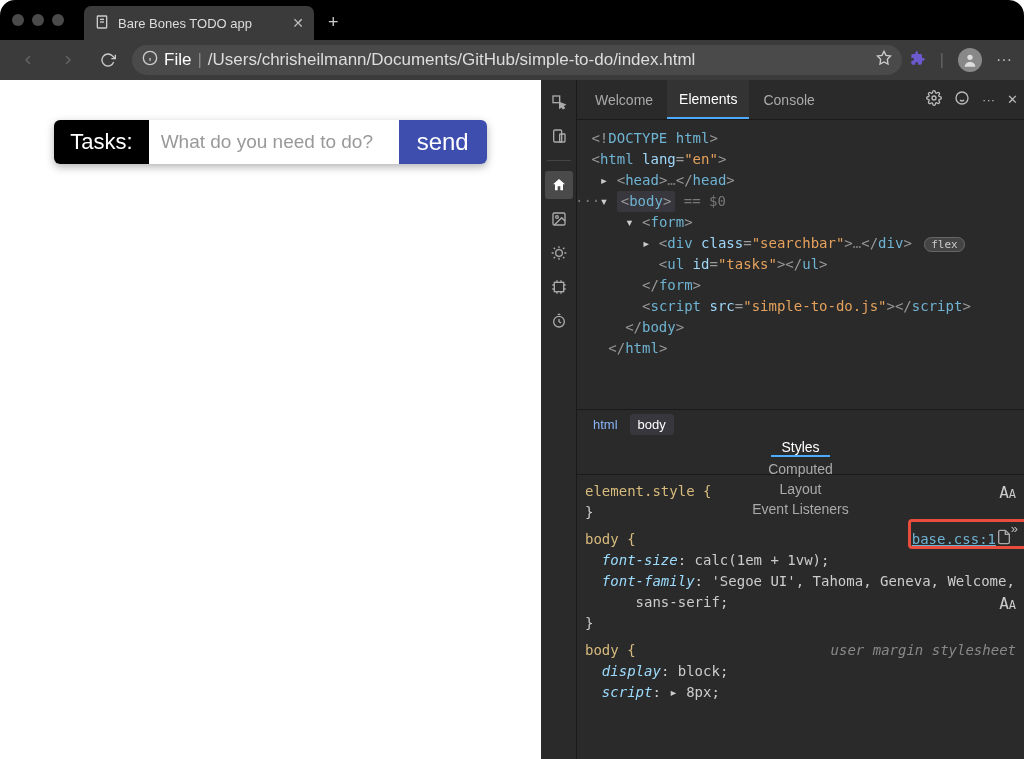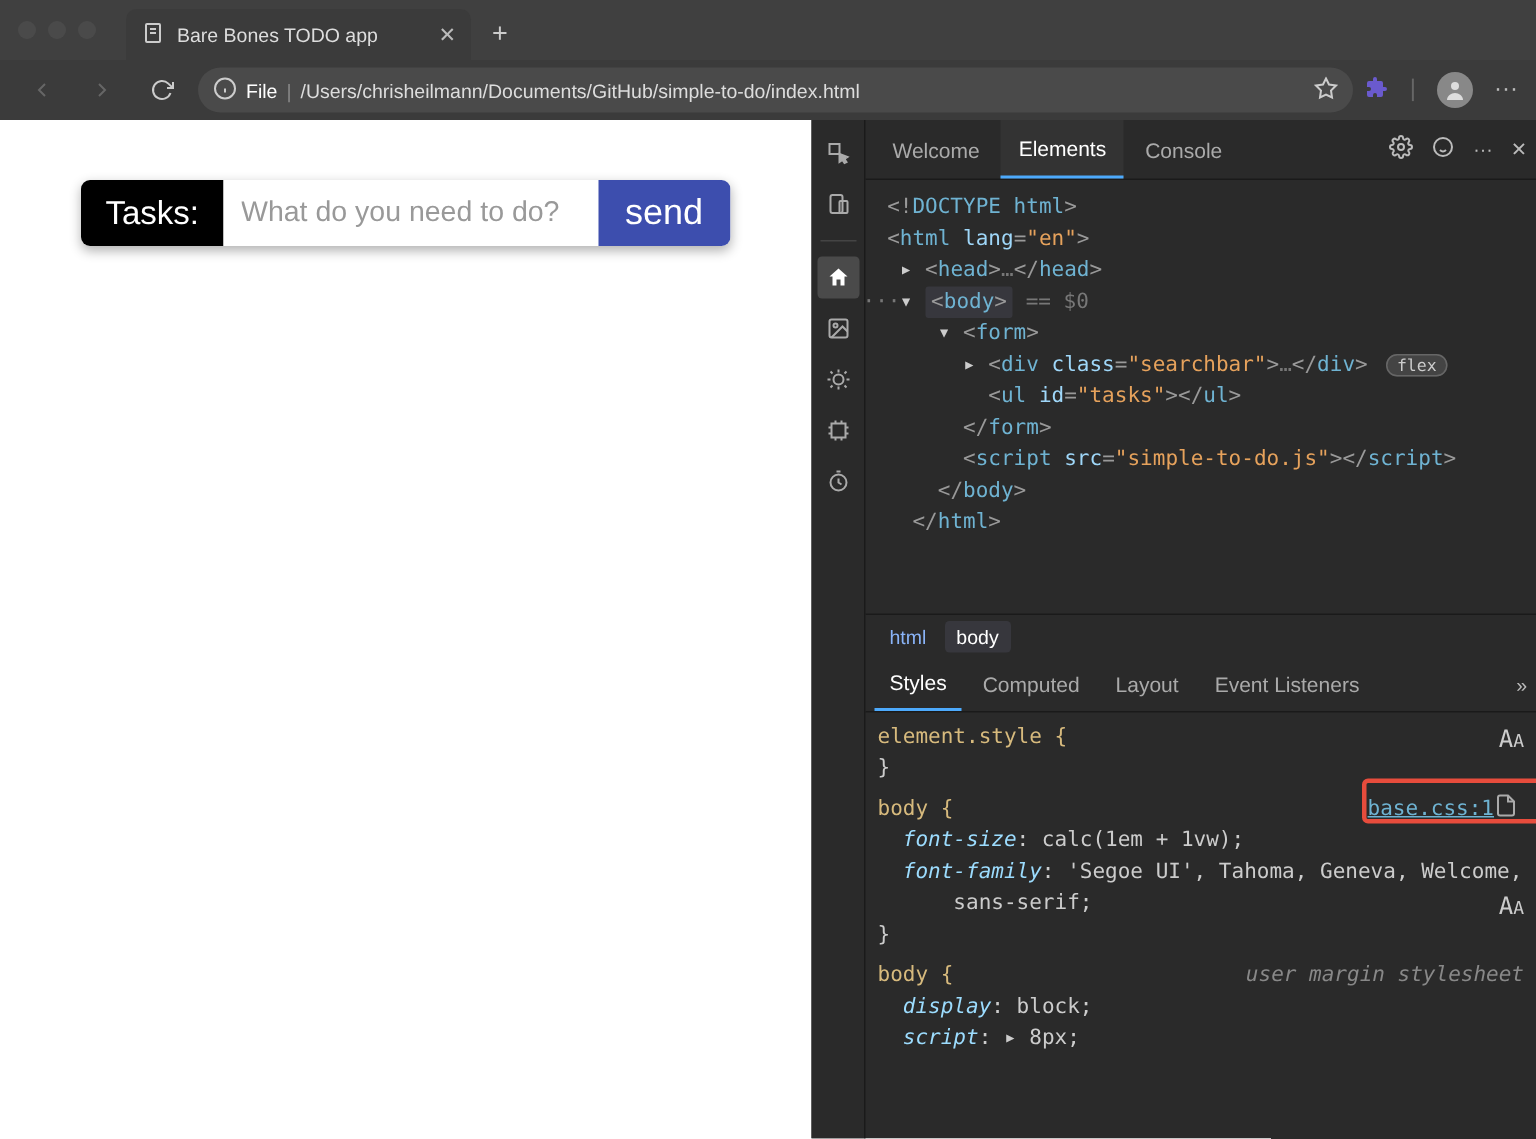--- a/index.html
+++ b/index.html
@@ -1,30 +1,30 @@
 <!DOCTYPE html>
 <html><head>
 <meta charset="utf-8">
 <style>
   * { box-sizing: border-box; margin: 0; padding: 0; }
   html, body { width: 1024px; height: 759px; overflow: hidden; font-family: -apple-system, 'Segoe UI', sans-serif; background: #fff; }
 
   
-  .browser-top { background: #404040; height: 80px; display: flex; flex-direction: column; }
+  .browser-top { background: #000000; height: 80px; display: flex; flex-direction: column; border-radius: 15px; }
   .tabstrip { height: 40px; display: flex; align-items: center; padding: 0 12px; gap: 8px; }
   .traffic { display: flex; gap: 8px; margin-right: 12px; }
   .traffic span { width: 12px; height: 12px; border-radius: 50%; background: #4a4a4a; display: block; }
   .tab { background: #3b3b3b; height: 34px; min-width: 230px; border-radius: 7px 7px 0 0; display: flex; align-items: center; padding: 0 10px; color: #ddd; font-size: 13px; gap: 8px; margin-top: 6px; }
   .tab-close { margin-left: auto; color: #bbb; font-size: 14px; }
   .newtab { color: #ccc; font-size: 18px; margin-left: 6px; margin-top: 4px; }
 
   .toolbar { height: 40px; background: #3b3b3b; display: flex; align-items: center; padding: 0 12px; gap: 8px; }
   .nav-btn { width: 32px; height: 32px; display: flex; align-items: center; justify-content: center; color: #ccc; }
   .nav-btn.dis { color: #666; }
-  .urlbar { flex: 1; height: 30px; background: #4a4a4a; border-radius: 15px; display: flex; align-items: center; padding: 0 10px; color: #ddd; font-size: 13px; gap: 6px; }
+  .urlbar { flex: 1; height: 30px; background: #4a4a4a; border-radius: 15px; display: flex; align-items: center; padding: 0 10px; color: #ddd; font-size: 17px; gap: 6px; }
   .urlbar .file-pill { color: #fff; }
   .urlbar .sep { color: #888; }
   .right-icons { display: flex; gap: 14px; align-items: center; color: #bbb; }
   .avatar { width: 24px; height: 24px; border-radius: 50%; background: #888; display: flex; align-items: center; justify-content: center; }
 
   
   .workspace { display: flex; height: calc(759px - 80px); }
   .page { flex: 1; background: #fff; display: flex; justify-content: center; padding-top: 40px; }
   .todo-form { display: flex; align-items: stretch; height: 44px; border-radius: 6px; overflow: hidden; box-shadow: 0 3px 8px rgba(0,0,0,.3); }
   .todo-label { background: #000; color: #fff; font-size: 22px; padding: 0 16px; display: flex; align-items: center; font-weight: 500; }
@@ -51,21 +51,21 @@
   .val { color: #e6a25c; }
   .punct { color: #999; }
   .sel-line { background: #37373d; display: inline-block; padding: 0 4px; border-radius: 2px; }
   .dim { color: #777; }
   .flex-badge { background: #444; color: #ccc; border: 1px solid #666; border-radius: 10px; padding: 0 6px; font-size: 11px; margin-left: 4px; }
 
   .crumbs { height: 30px; border-top: 1px solid #1a1a1a; display: flex; align-items: center; padding: 0 8px; gap: 4px; font-size: 13px; }
   .crumb { padding: 3px 8px; color: #8ab4f8; cursor: pointer; }
   .crumb.active { background: #37373d; color: #fff; border-radius: 3px; }
 
-  .styles-tabs { height: 36px; display: flex; align-items: center; border-bottom: 1px solid #1a1a1a; padding: 0 6px; gap: 4px; }
+  .styles-tabs { height: 36px; display: flex; align-items: center; border-bottom: 1px solid #1a1a1a; padding: 0 6px; gap: 4px; flex-direction: column; }
   .styles-tab { padding: 0 10px; height: 100%; display: flex; align-items: center; color: #aaa; font-size: 14px; }
   .styles-tab.active { color: #fff; border-bottom: 2px solid #4daafc; }
   .styles-tab-more { margin-left: auto; color: #bbb; }
 
   .filter-row { height: 34px; display: flex; align-items: center; border-bottom: 1px solid #1a1a1a; }
   .filter-input { flex: 1; max-width: 250px; background: #3a3a3a; border: none; color: #ccc; height: 26px; margin-left: 6px; padding: 0 8px; font-size: 13px; border-radius: 2px; }
   .filter-tools { margin-left: auto; display: flex; gap: 12px; padding-right: 8px; color: #bbb; font-family: Menlo, monospace; font-size: 13px; align-items: center; }
 
   .styles-body { flex: 1; padding: 6px 8px; font-family: Menlo, Consolas, monospace; font-size: 14px; line-height: 1.5; position: relative; overflow: hidden; }
   .sel { color: #d7ba7d; }

